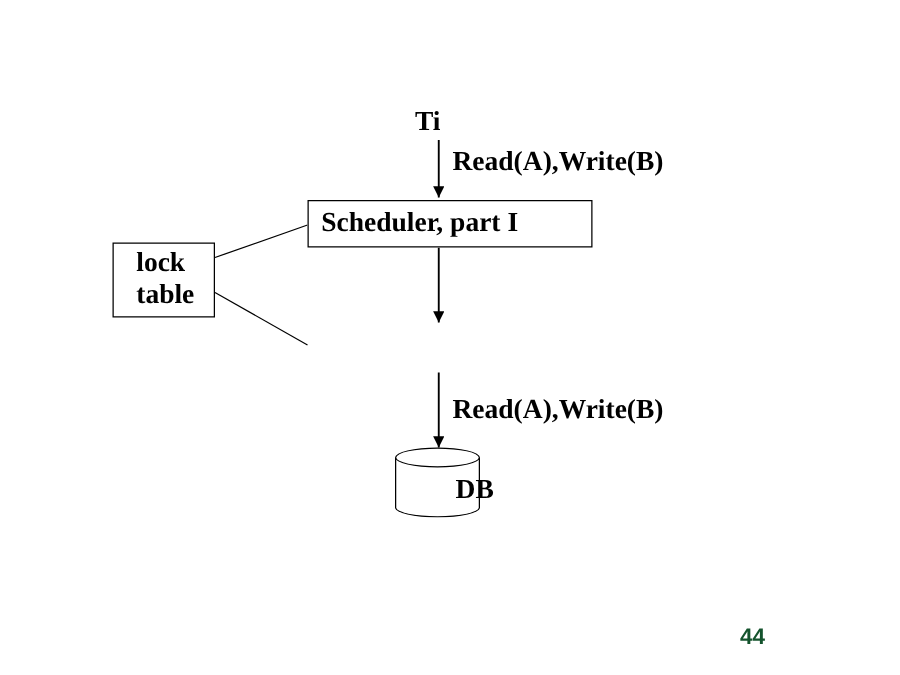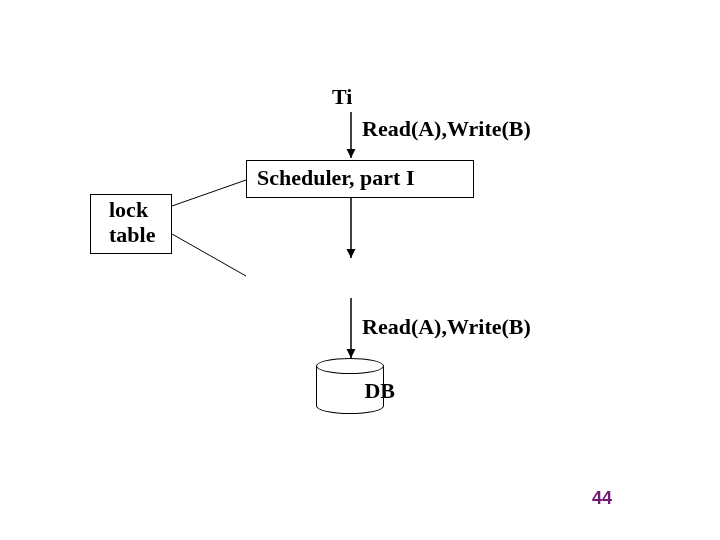--- a/index.html
+++ b/index.html
@@ -58,24 +58,24 @@
   }
   .db .txt {
     position: absolute;
     left: 11px; top: 20px;
     width: 68px;
     text-align: right;
   }
   .slidenum {
     position: absolute;
     right: 24px;
-    bottom: 31px;
+    bottom: 20px;
     font-size: 18px;
     font-family: Arial, sans-serif;
-    color: #701a75;
+    color: #14532d;
   }
   svg.lines {
     position: absolute;
     left: 0; top: 0;
     width: 720px; height: 540px;
   }
 </style>
 </head>
 <body>
 

